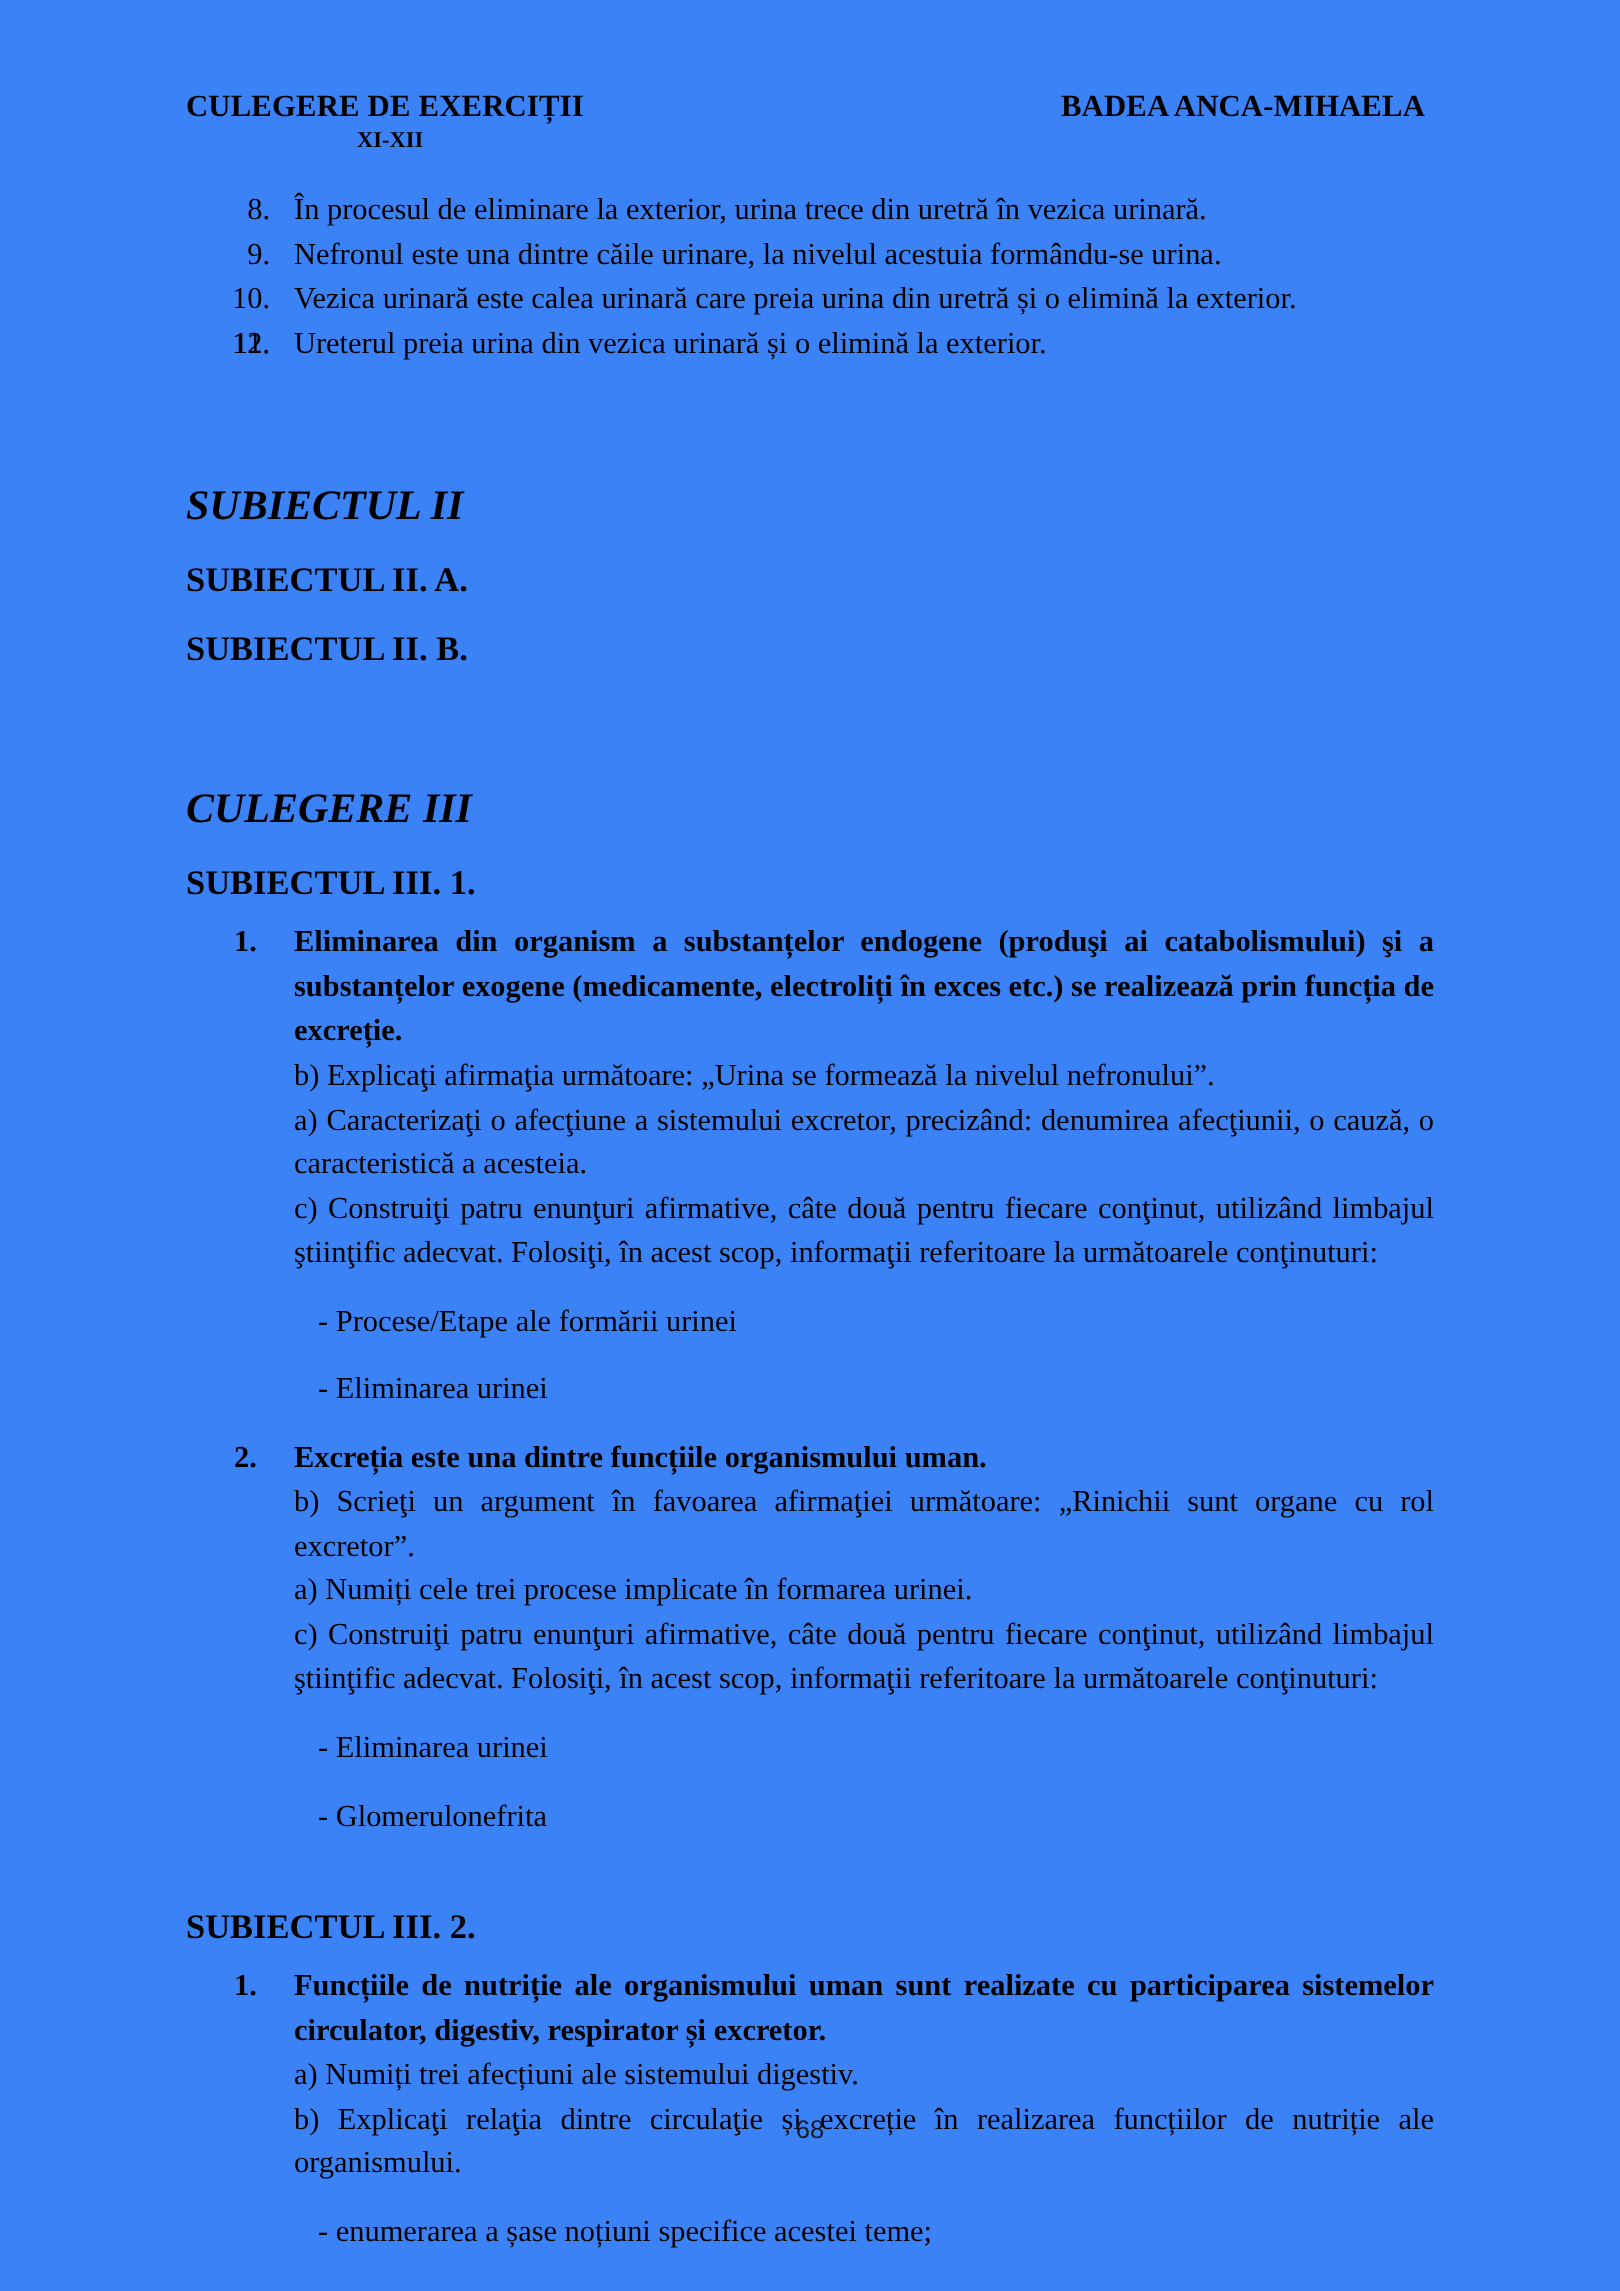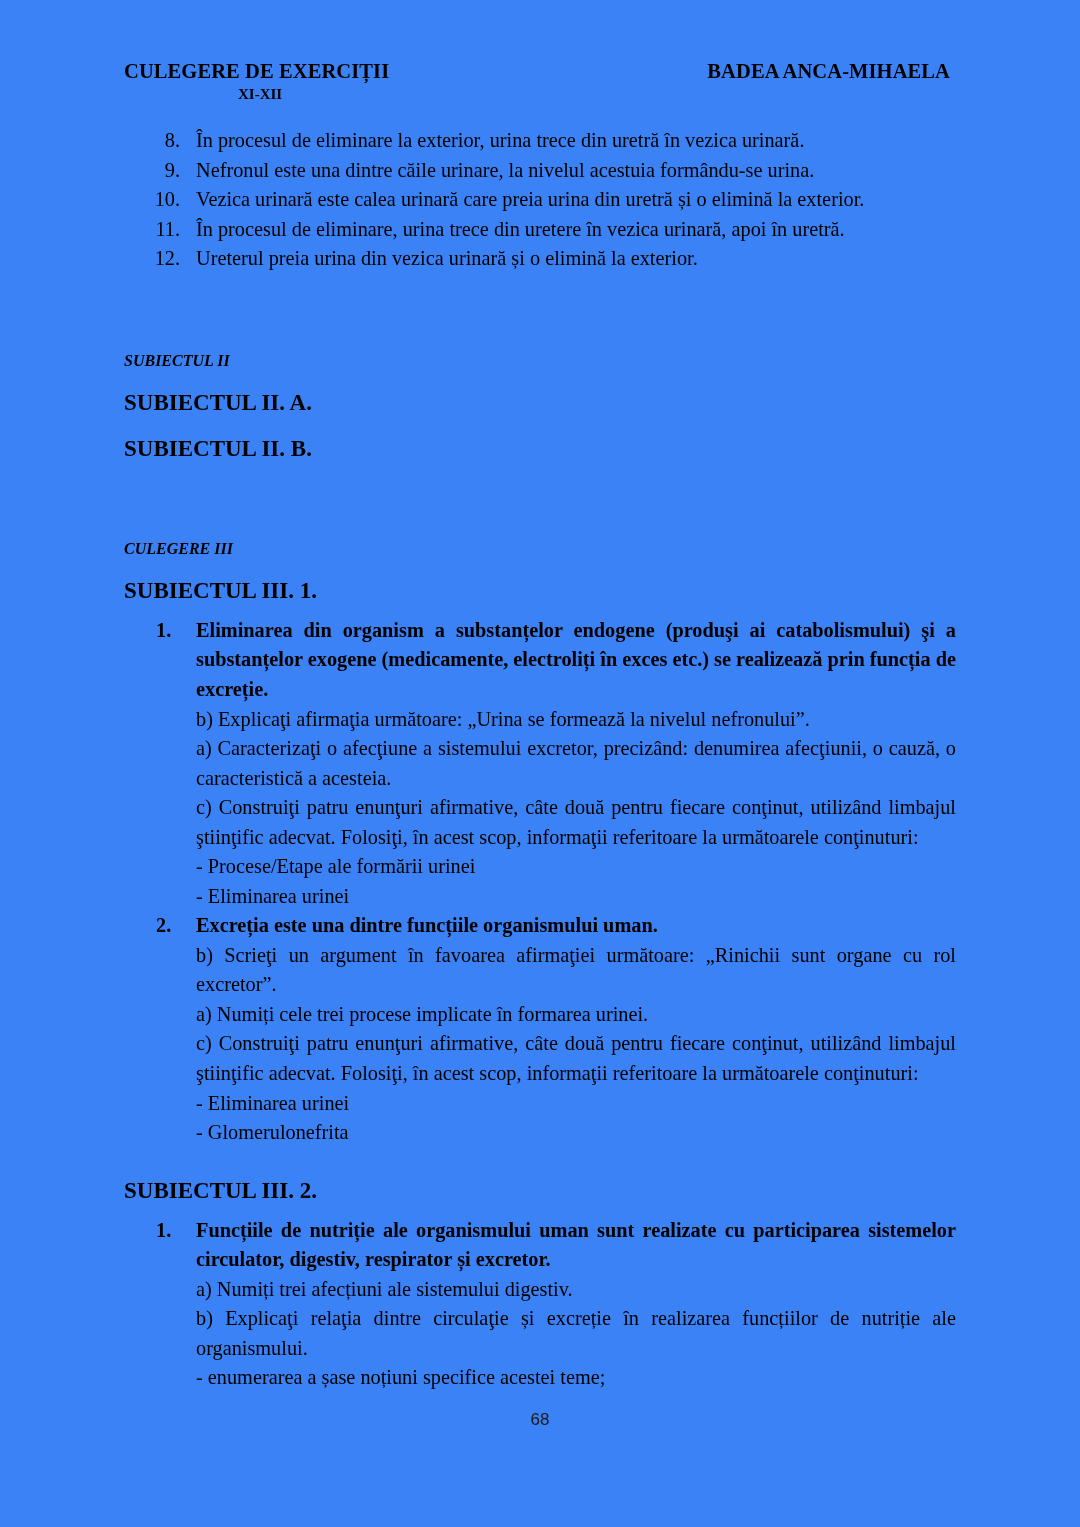--- a/index.html
+++ b/index.html
@@ -77,21 +77,21 @@
     left: 0;
     width: 56px;
     text-align: right;
     display: inline-block;
   }
 
   
   .sect-head {
     font-weight: bold;
     font-style: italic;
-    font-size: 16px;
+    font-size: 28px;
     margin: 0;
     padding: 0;
   }
   
   .sub-head {
     font-weight: bold;
     font-size: 23px;
     margin: 0;
     padding: 0;
   }
@@ -134,21 +134,21 @@
     text-align: justify;
     text-justify: inter-word;
     margin: 0;
   }
   .ex-sub.nojust {
     text-align: left;
   }
   .ex-dash {
     font-size: 20.3px;
     line-height: 1.455;
-    margin: 0;
+    margin: 16px;
     text-align: left;
     white-space: nowrap;
   }
 
   
   .page-number {
     position: absolute;
     left: 0;
     top: 1410px;
     width: 1080px;
@@ -177,21 +177,21 @@
       <li>
         <span class="num">8.</span><span>În procesul de eliminare la exterior, urina trece din uretră în vezica urinară.</span>
       </li>
       <li>
         <span class="num">9.</span><span>Nefronul este una dintre căile urinare, la nivelul acestuia formându-se urina.</span>
       </li>
       <li>
         <span class="num">10.</span><span>Vezica urinară este calea urinară care preia urina din uretră și o elimină la exterior.</span>
       </li>
       <li>
-        <span class="num">11.</span><span>În procesul de eliminare, urina trece din uretere în vezica urinară, apoi în uretră.</span>
+        <span class="num">11.</span>
       </li>
       <li>
         <span class="num">12.</span><span>Ureterul preia urina din vezica urinară și o elimină la exterior.</span>
       </li>
     </ol>
 
     <div class="gap-xl"></div>
 
     <div class="sect-head">SUBIECTUL II</div>
     <div class="gap-sm"></div>

